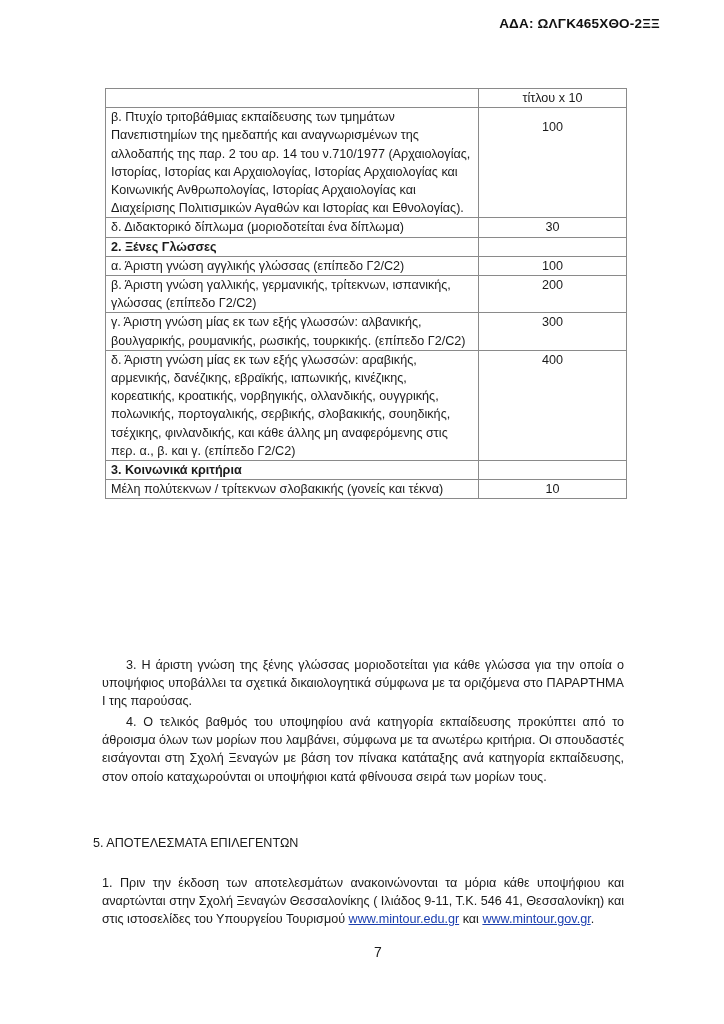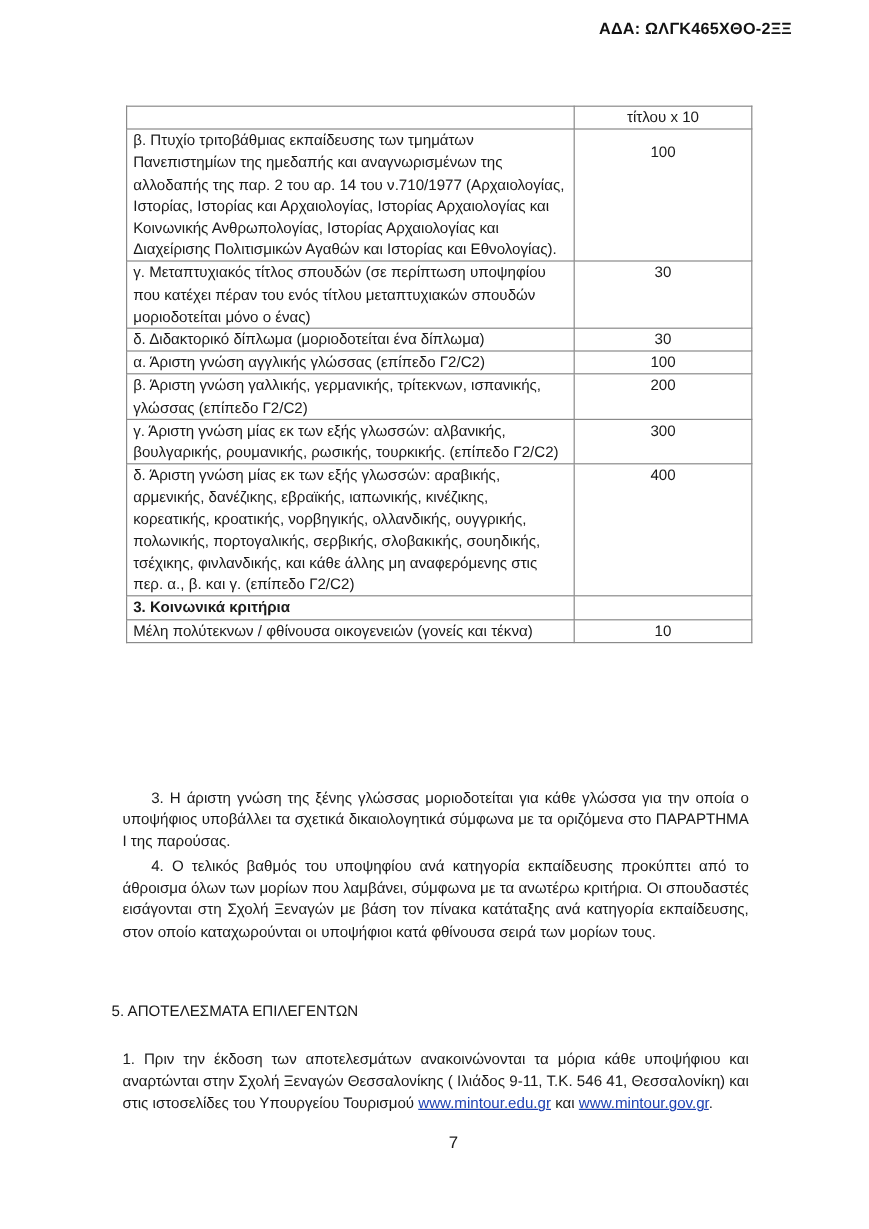--- a/index.html
+++ b/index.html
@@ -27,26 +27,26 @@
   <tbody>
       <tr>
     <td class="desc"></td>
     <td class="val">τίτλου x 10</td>
   </tr>
   <tr>
     <td class="desc">β. Πτυχίο τριτοβάθμιας εκπαίδευσης των τμημάτων Πανεπιστημίων της ημεδαπής και αναγνωρισμένων της αλλοδαπής της παρ. 2 του αρ. 14 του ν.710/1977 (Αρχαιολογίας, Ιστορίας, Ιστορίας και Αρχαιολογίας, Ιστορίας Αρχαιολογίας και Κοινωνικής Ανθρωπολογίας, Ιστορίας Αρχαιολογίας και Διαχείρισης Πολιτισμικών Αγαθών και Ιστορίας και Εθνολογίας).</td>
     <td class="val" style="padding-top:10px;">100</td>
   </tr>
   <tr>
-    <td class="desc">γ. Μεταπτυχιακός τίτλος σπουδών (σε περίπτωση υποψηφίου που κατέχει πέραν του ενός τίτλου μεταπτυχιακών σπουδών μοριοδοτείται μόνο ο ένας)</td>
+    <td class="desc">δ. Διδακτορικό δίπλωμα (μοριοδοτείται ένα δίπλωμα)</td>
     <td class="val">30</td>
   </tr>
   <tr>
-    <td class="desc">δ. Διδακτορικό δίπλωμα (μοριοδοτείται ένα δίπλωμα)</td>
-    <td class="val">30</td>
+    <td class="desc bold">2. Ξένες Γλώσσες</td>
+    <td class="val"></td>
   </tr>
   <tr>
     <td class="desc">α. Άριστη γνώση αγγλικής γλώσσας (επίπεδο Γ2/C2)</td>
     <td class="val">100</td>
   </tr>
   <tr>
     <td class="desc">β. Άριστη γνώση γαλλικής, γερμανικής, τρίτεκνων, ισπανικής, γλώσσας (επίπεδο Γ2/C2)</td>
     <td class="val">200</td>
   </tr>
   <tr>
@@ -55,21 +55,21 @@
   </tr>
   <tr>
     <td class="desc">δ. Άριστη γνώση μίας εκ των εξής γλωσσών: αραβικής, αρμενικής, δανέζικης, εβραϊκής, ιαπωνικής, κινέζικης, κορεατικής, κροατικής, νορβηγικής, ολλανδικής, ουγγρικής, πολωνικής, πορτογαλικής, σερβικής, σλοβακικής, σουηδικής, τσέχικης, φινλανδικής, και κάθε άλλης μη αναφερόμενης στις περ. α., β. και γ. (επίπεδο Γ2/C2)</td>
     <td class="val">400</td>
   </tr>
   <tr>
     <td class="desc bold">3. Κοινωνικά κριτήρια</td>
     <td class="val"></td>
   </tr>
   <tr>
-    <td class="desc">Μέλη πολύτεκνων / φθίνουσα οικογενειών (γονείς και τέκνα)</td>
+    <td class="desc">Μέλη πολύτεκνων / τρίτεκνων σλοβακικής (γονείς και τέκνα)</td>
     <td class="val">10</td>
   </tr>
 </tbody>
   </table>
 
 <div class="para" style="top:656px;">
   <p>3. Η άριστη γνώση της ξένης γλώσσας μοριοδοτείται για κάθε γλώσσα για την οποία ο υποψήφιος υποβάλλει τα σχετικά δικαιολογητικά σύμφωνα με τα οριζόμενα στο ΠΑΡΑΡΤΗΜΑ Ι της παρούσας.</p>
 </div>
 
 <div class="para" style="top:713px;">

